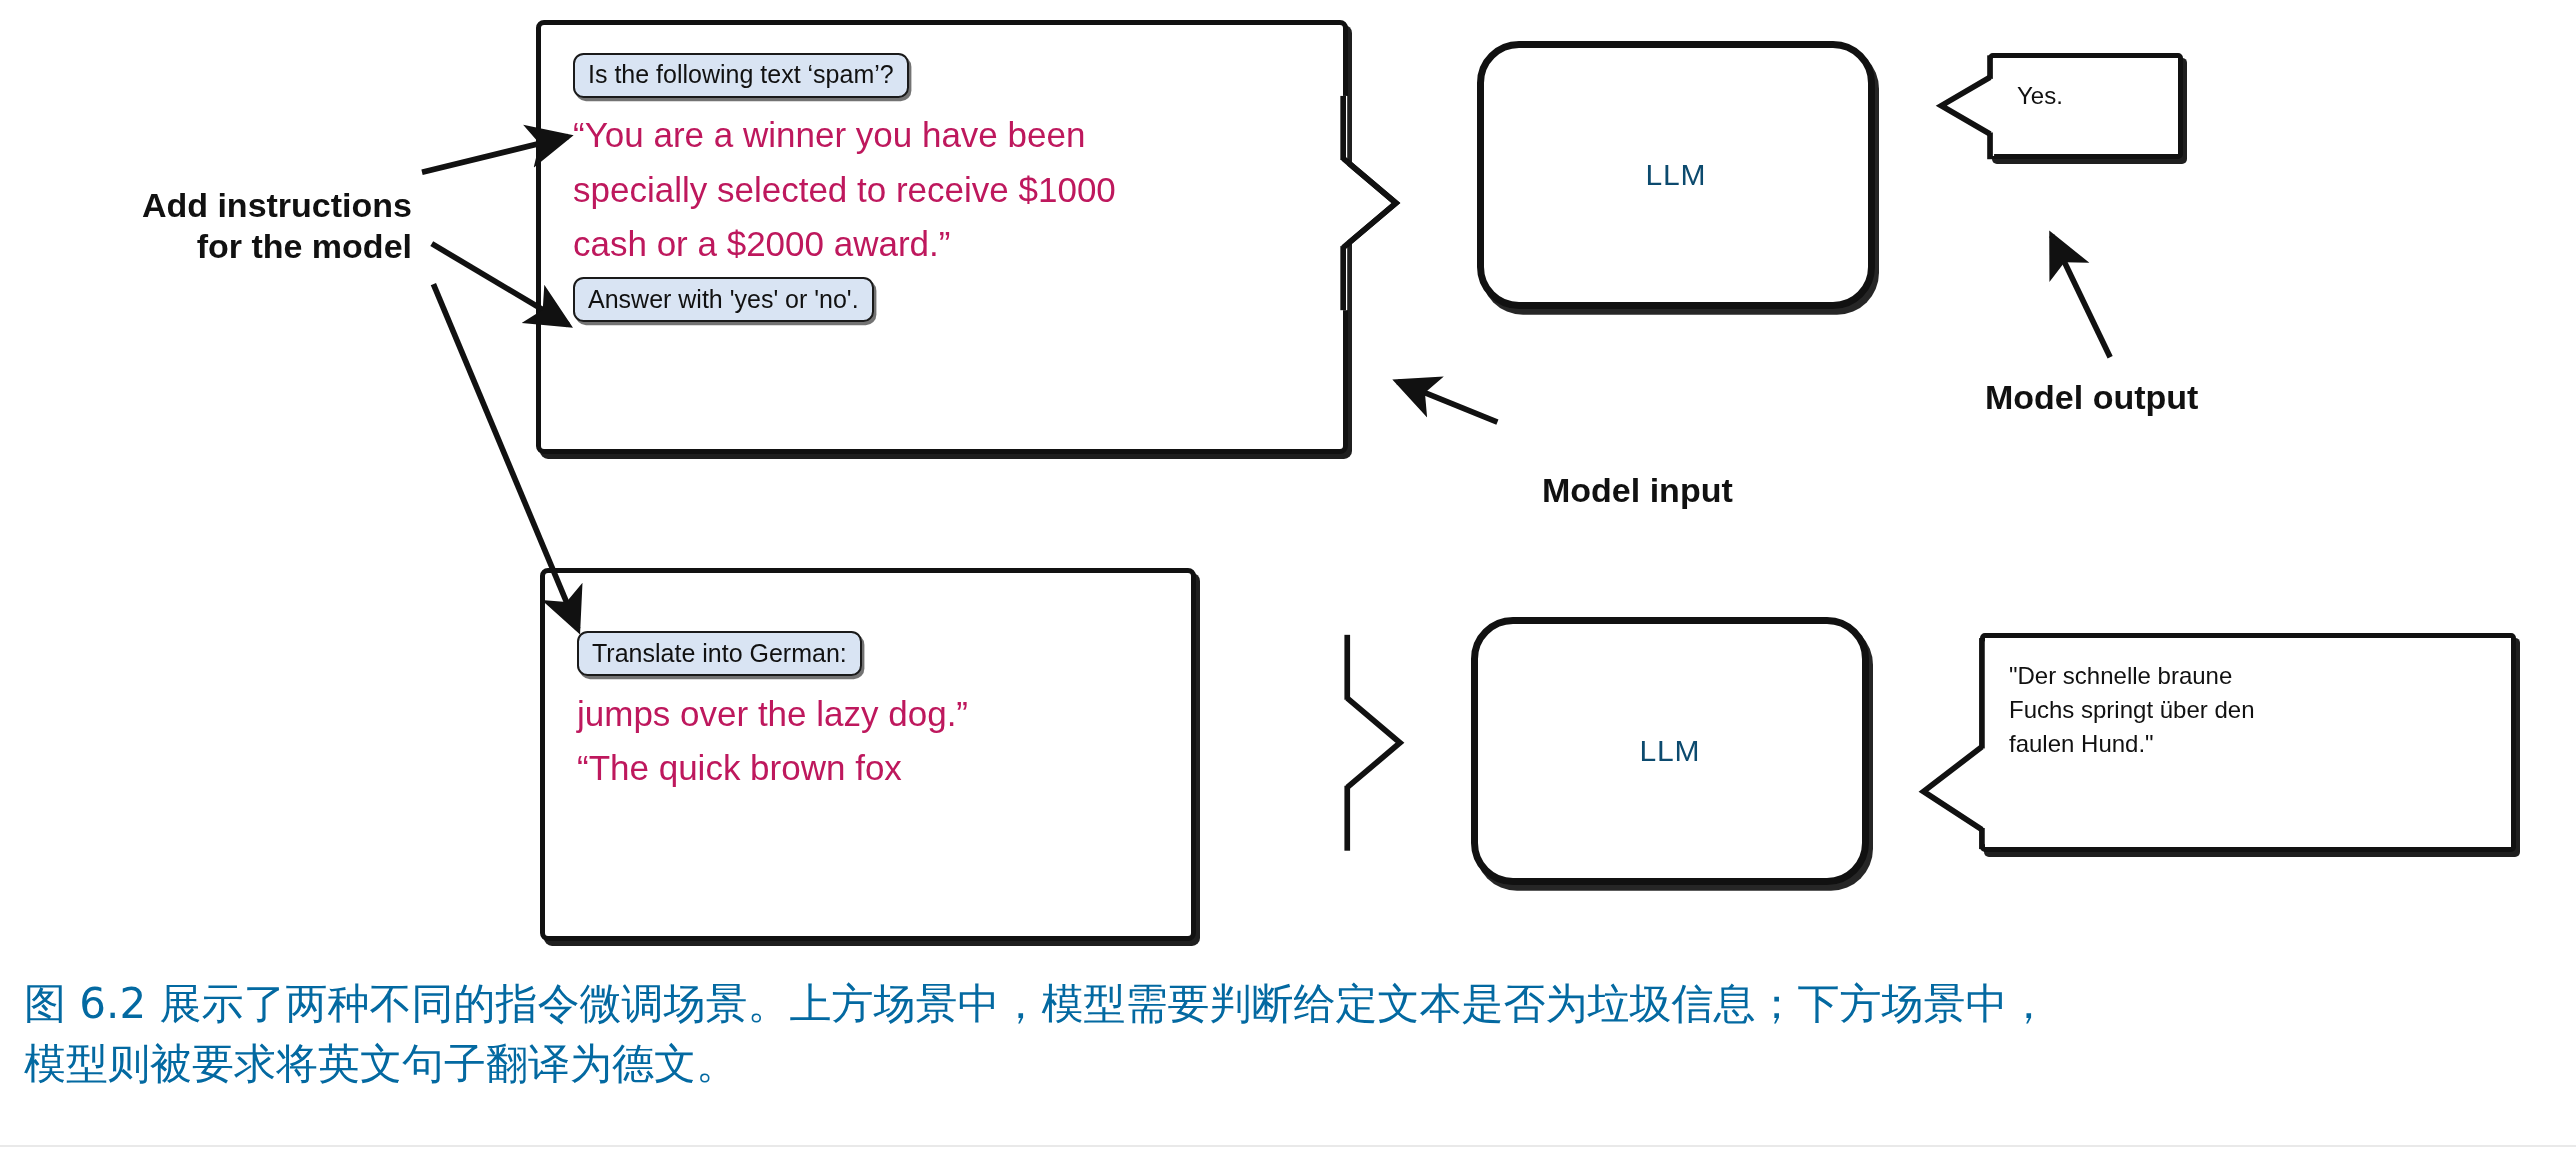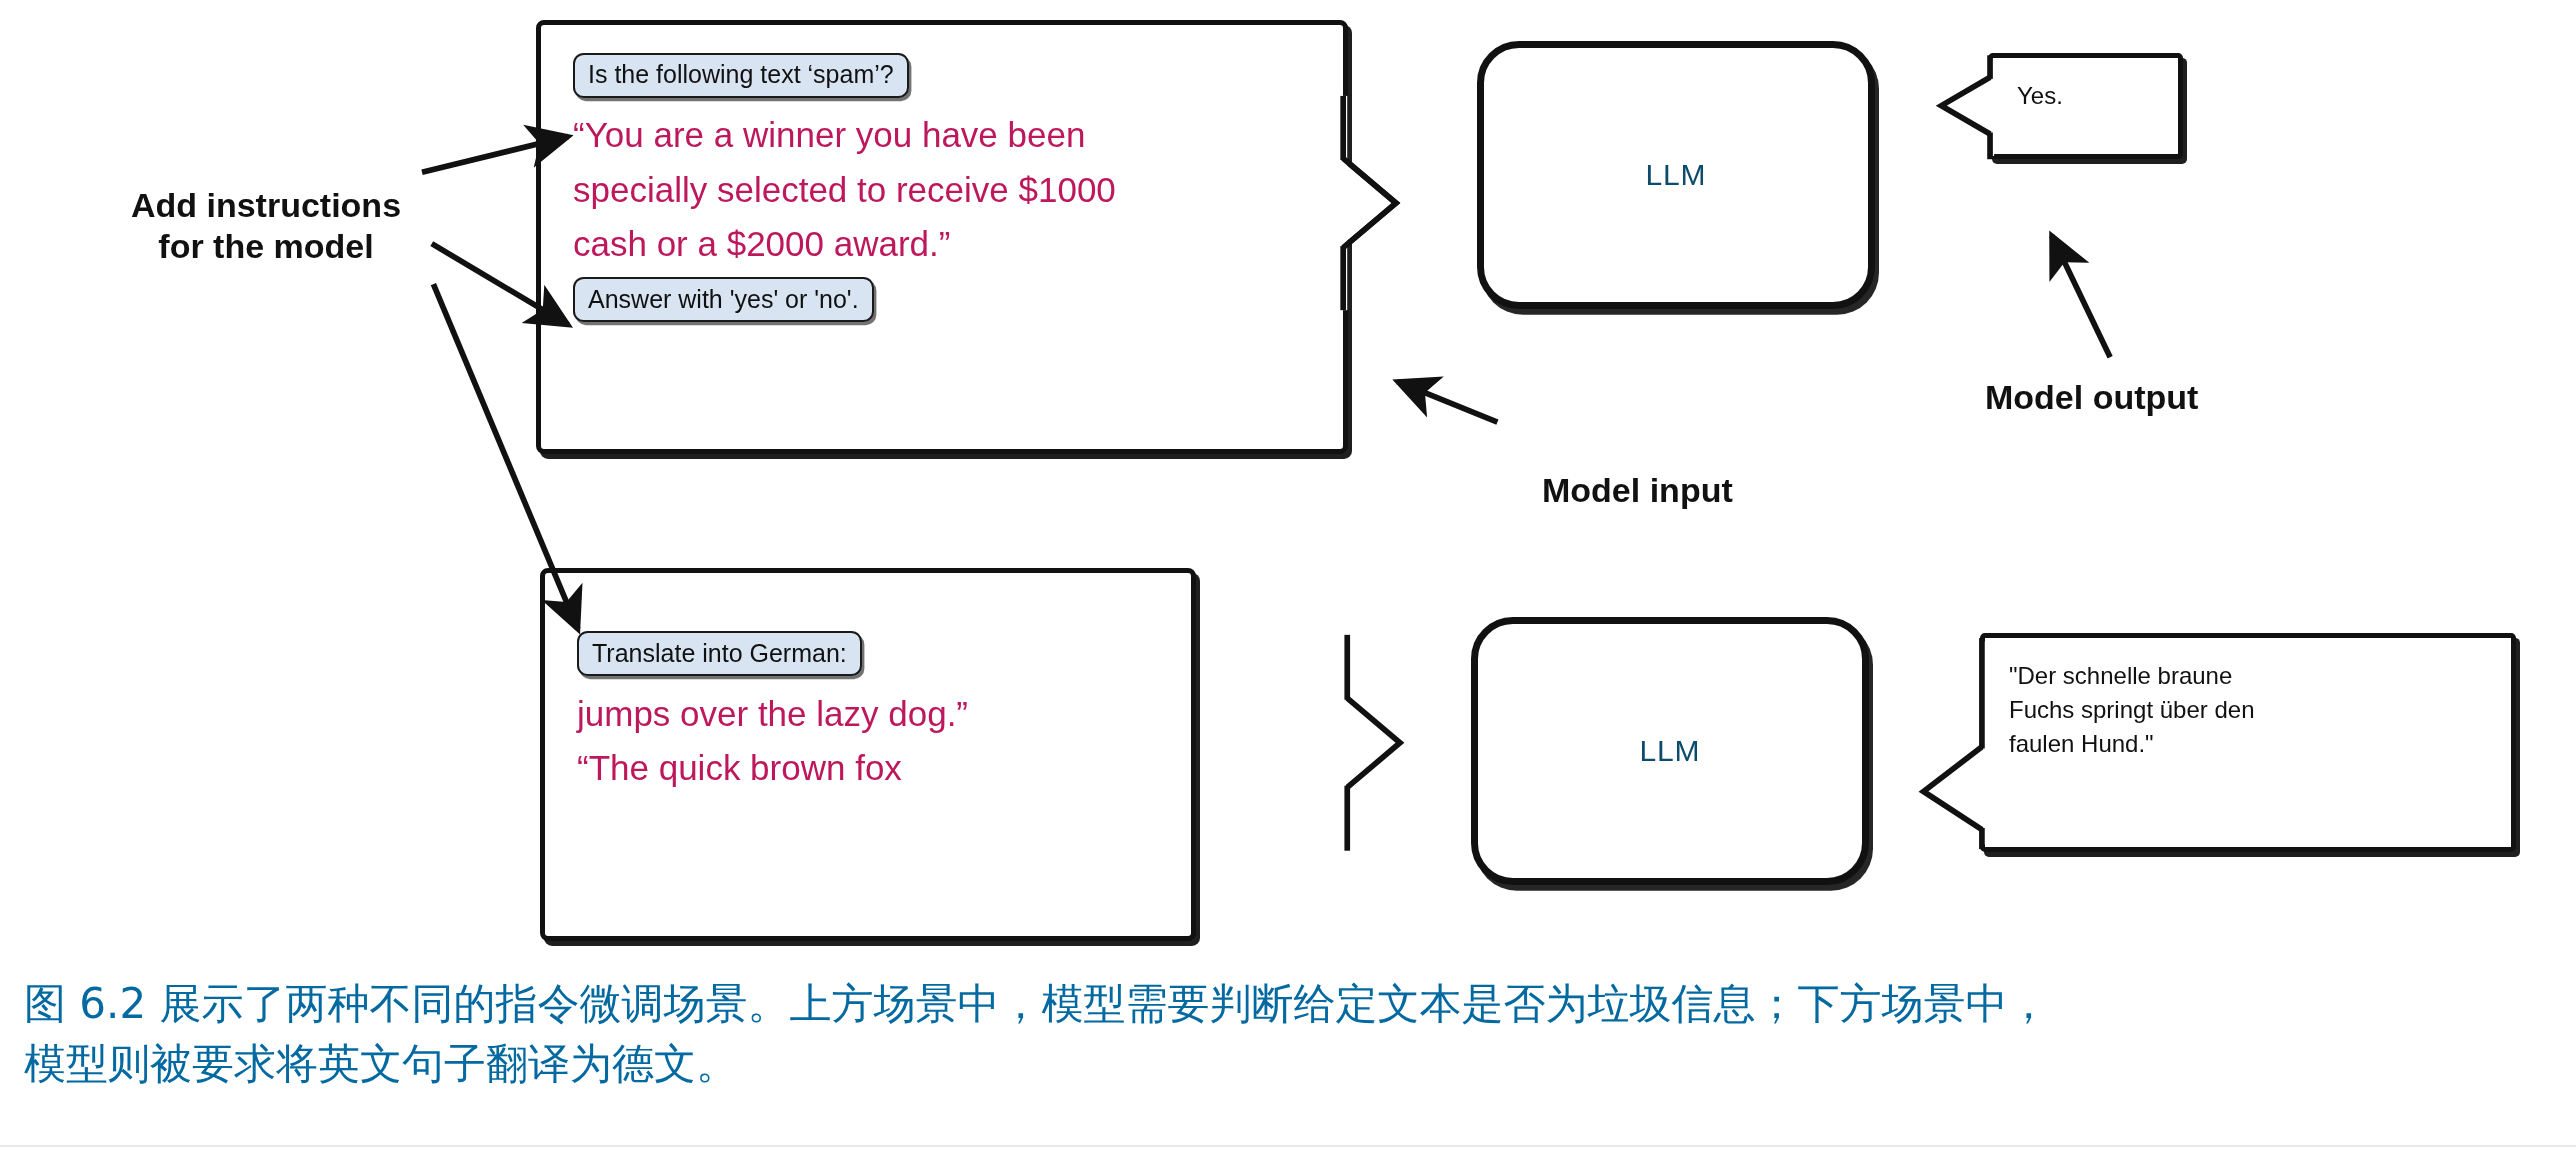--- a/index.html
+++ b/index.html
@@ -177,21 +177,21 @@
   </div>
 
   <div class="out-bubble" style="left:1980px; top:633px; width:536px; height:219px;">
     <div class="out-text">
       <div>"Der schnelle braune</div>
       <div>Fuchs springt über den</div>
       <div>faulen Hund."</div>
     </div>
   </div>
 
-  <div class="annot" style="left:120px; top:185px; text-align:center; width:292px;">
+  <div class="annot" style="left:120px; top:185px; text-align:right; width:292px;">
     <div>Add instructions</div>
     <div>for the model</div>
   </div>
 
   <div class="annot" style="left:1542px; top:426px;margin-top:44px;">Model input</div>
 
   <div class="annot" style="left:1985px; top:377px;">Model output</div>
 
   <svg class="overlay" viewBox="0 0 3174 1180">
     <defs>

